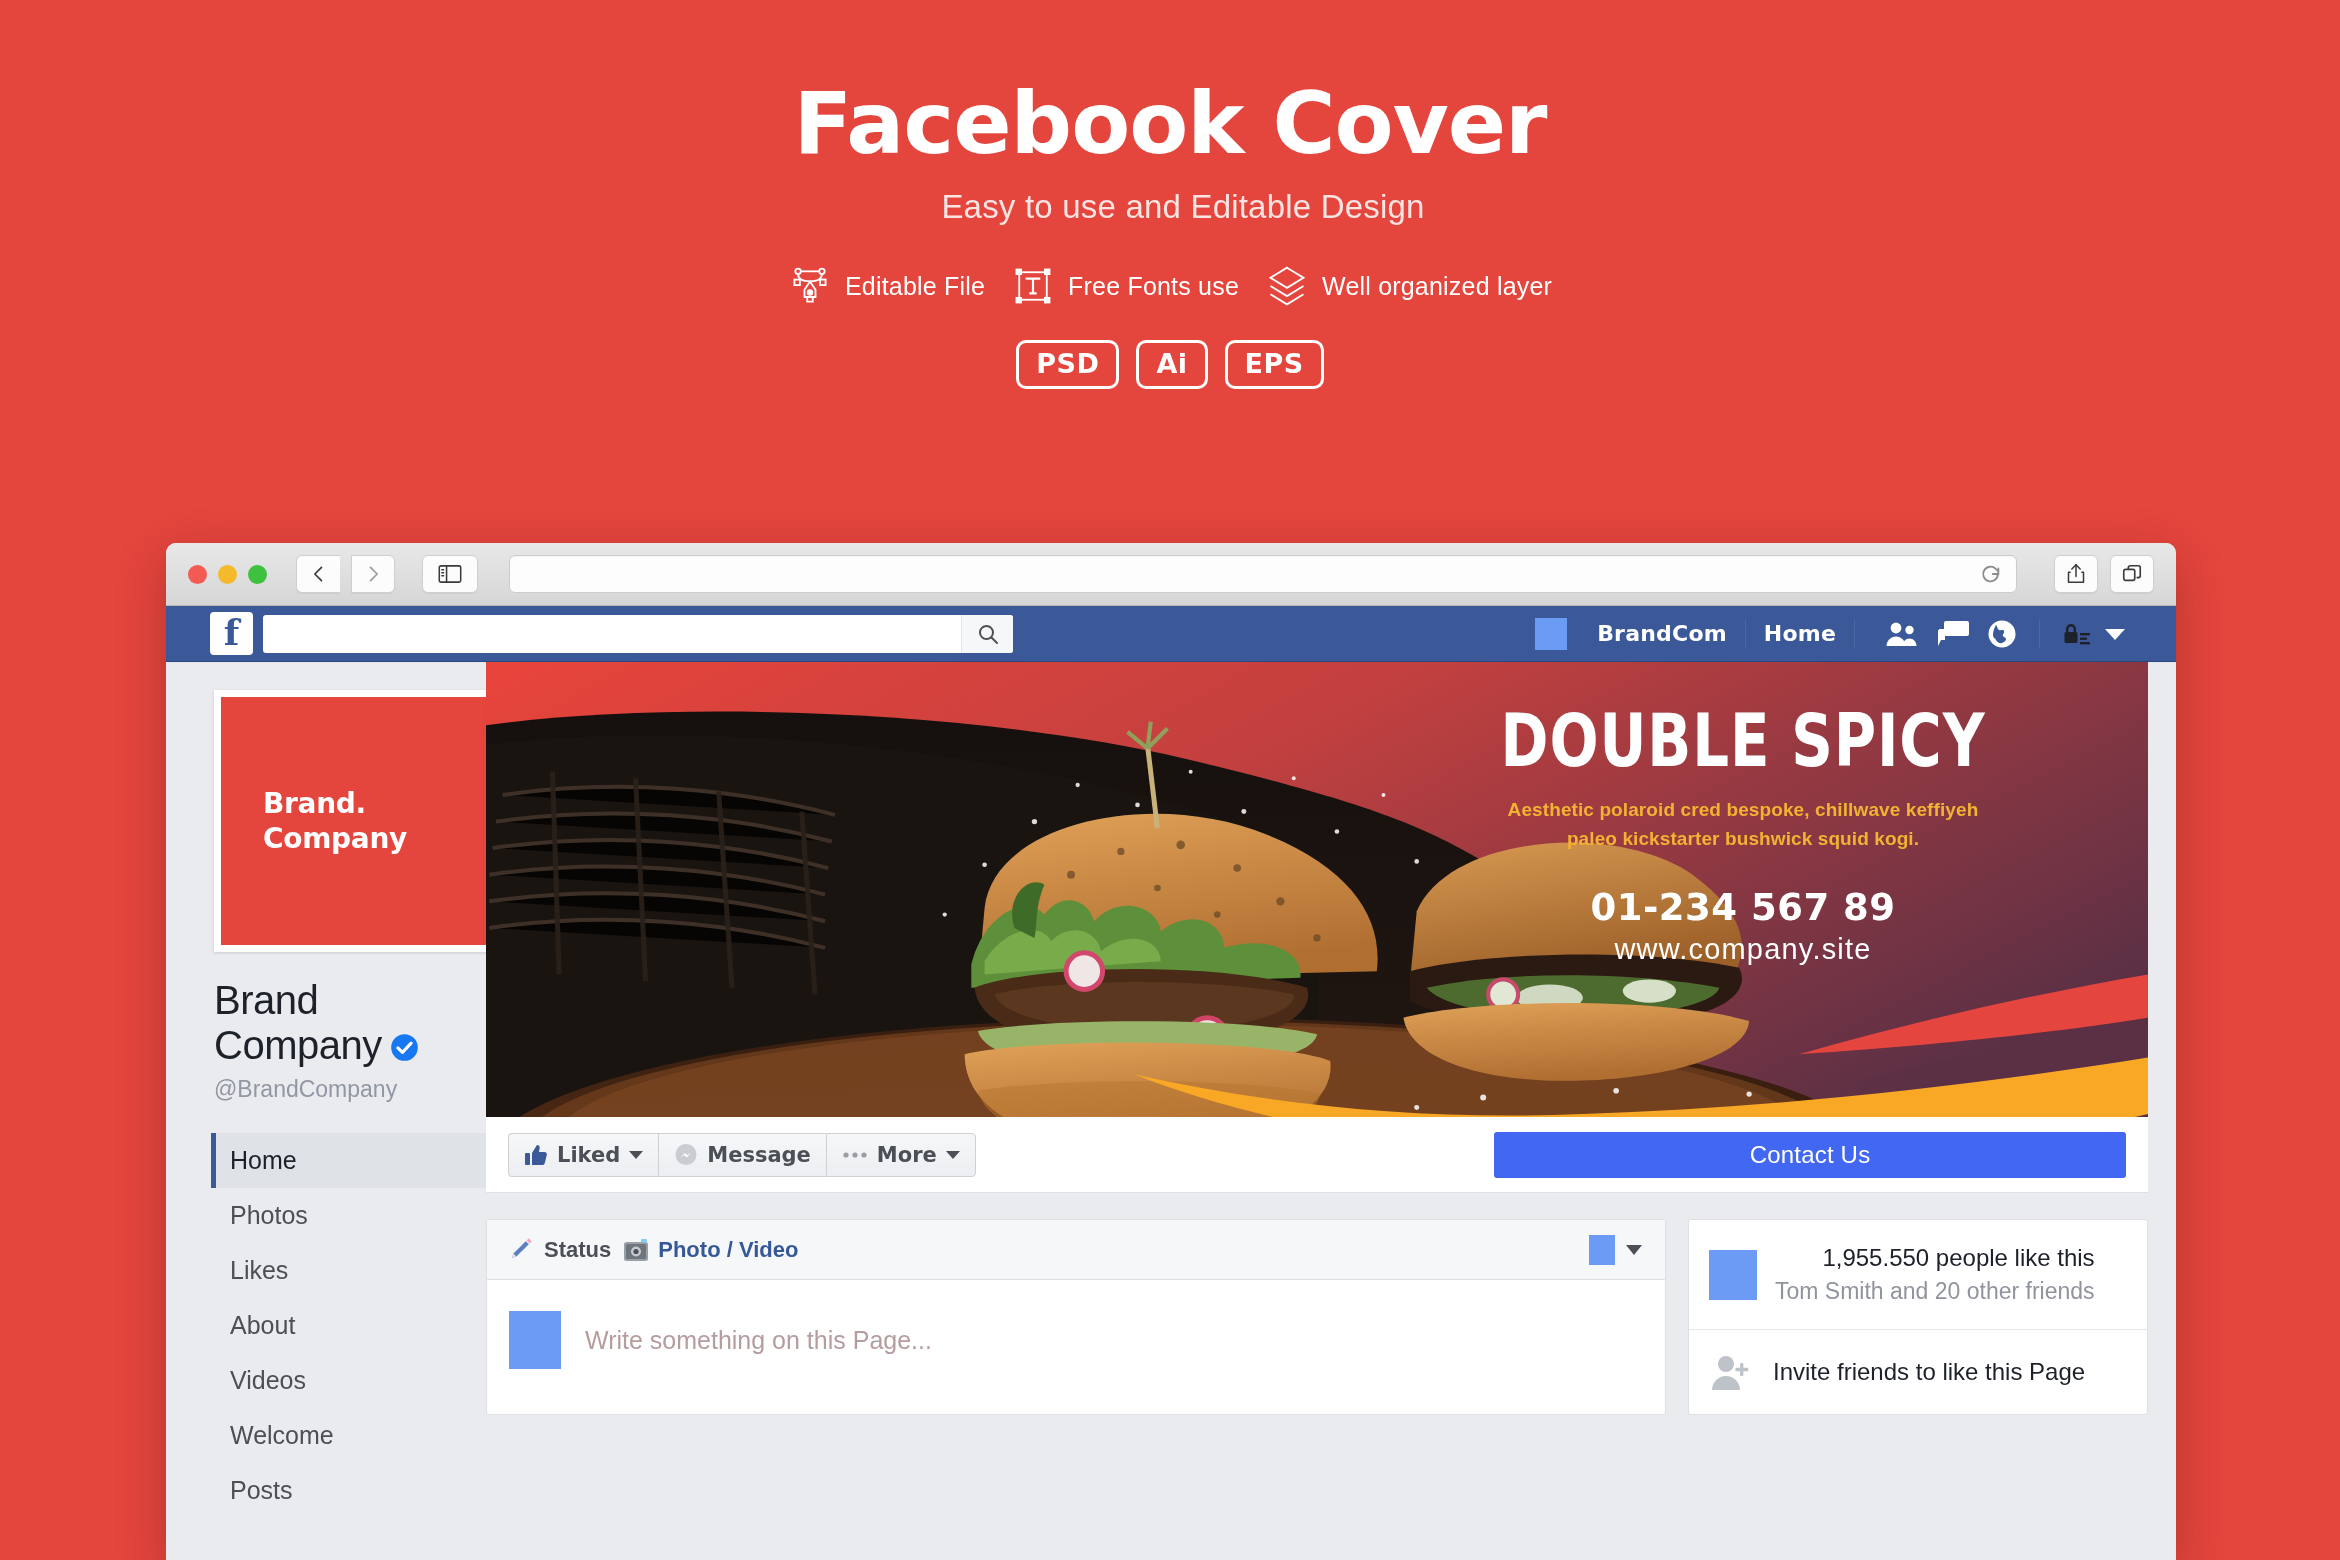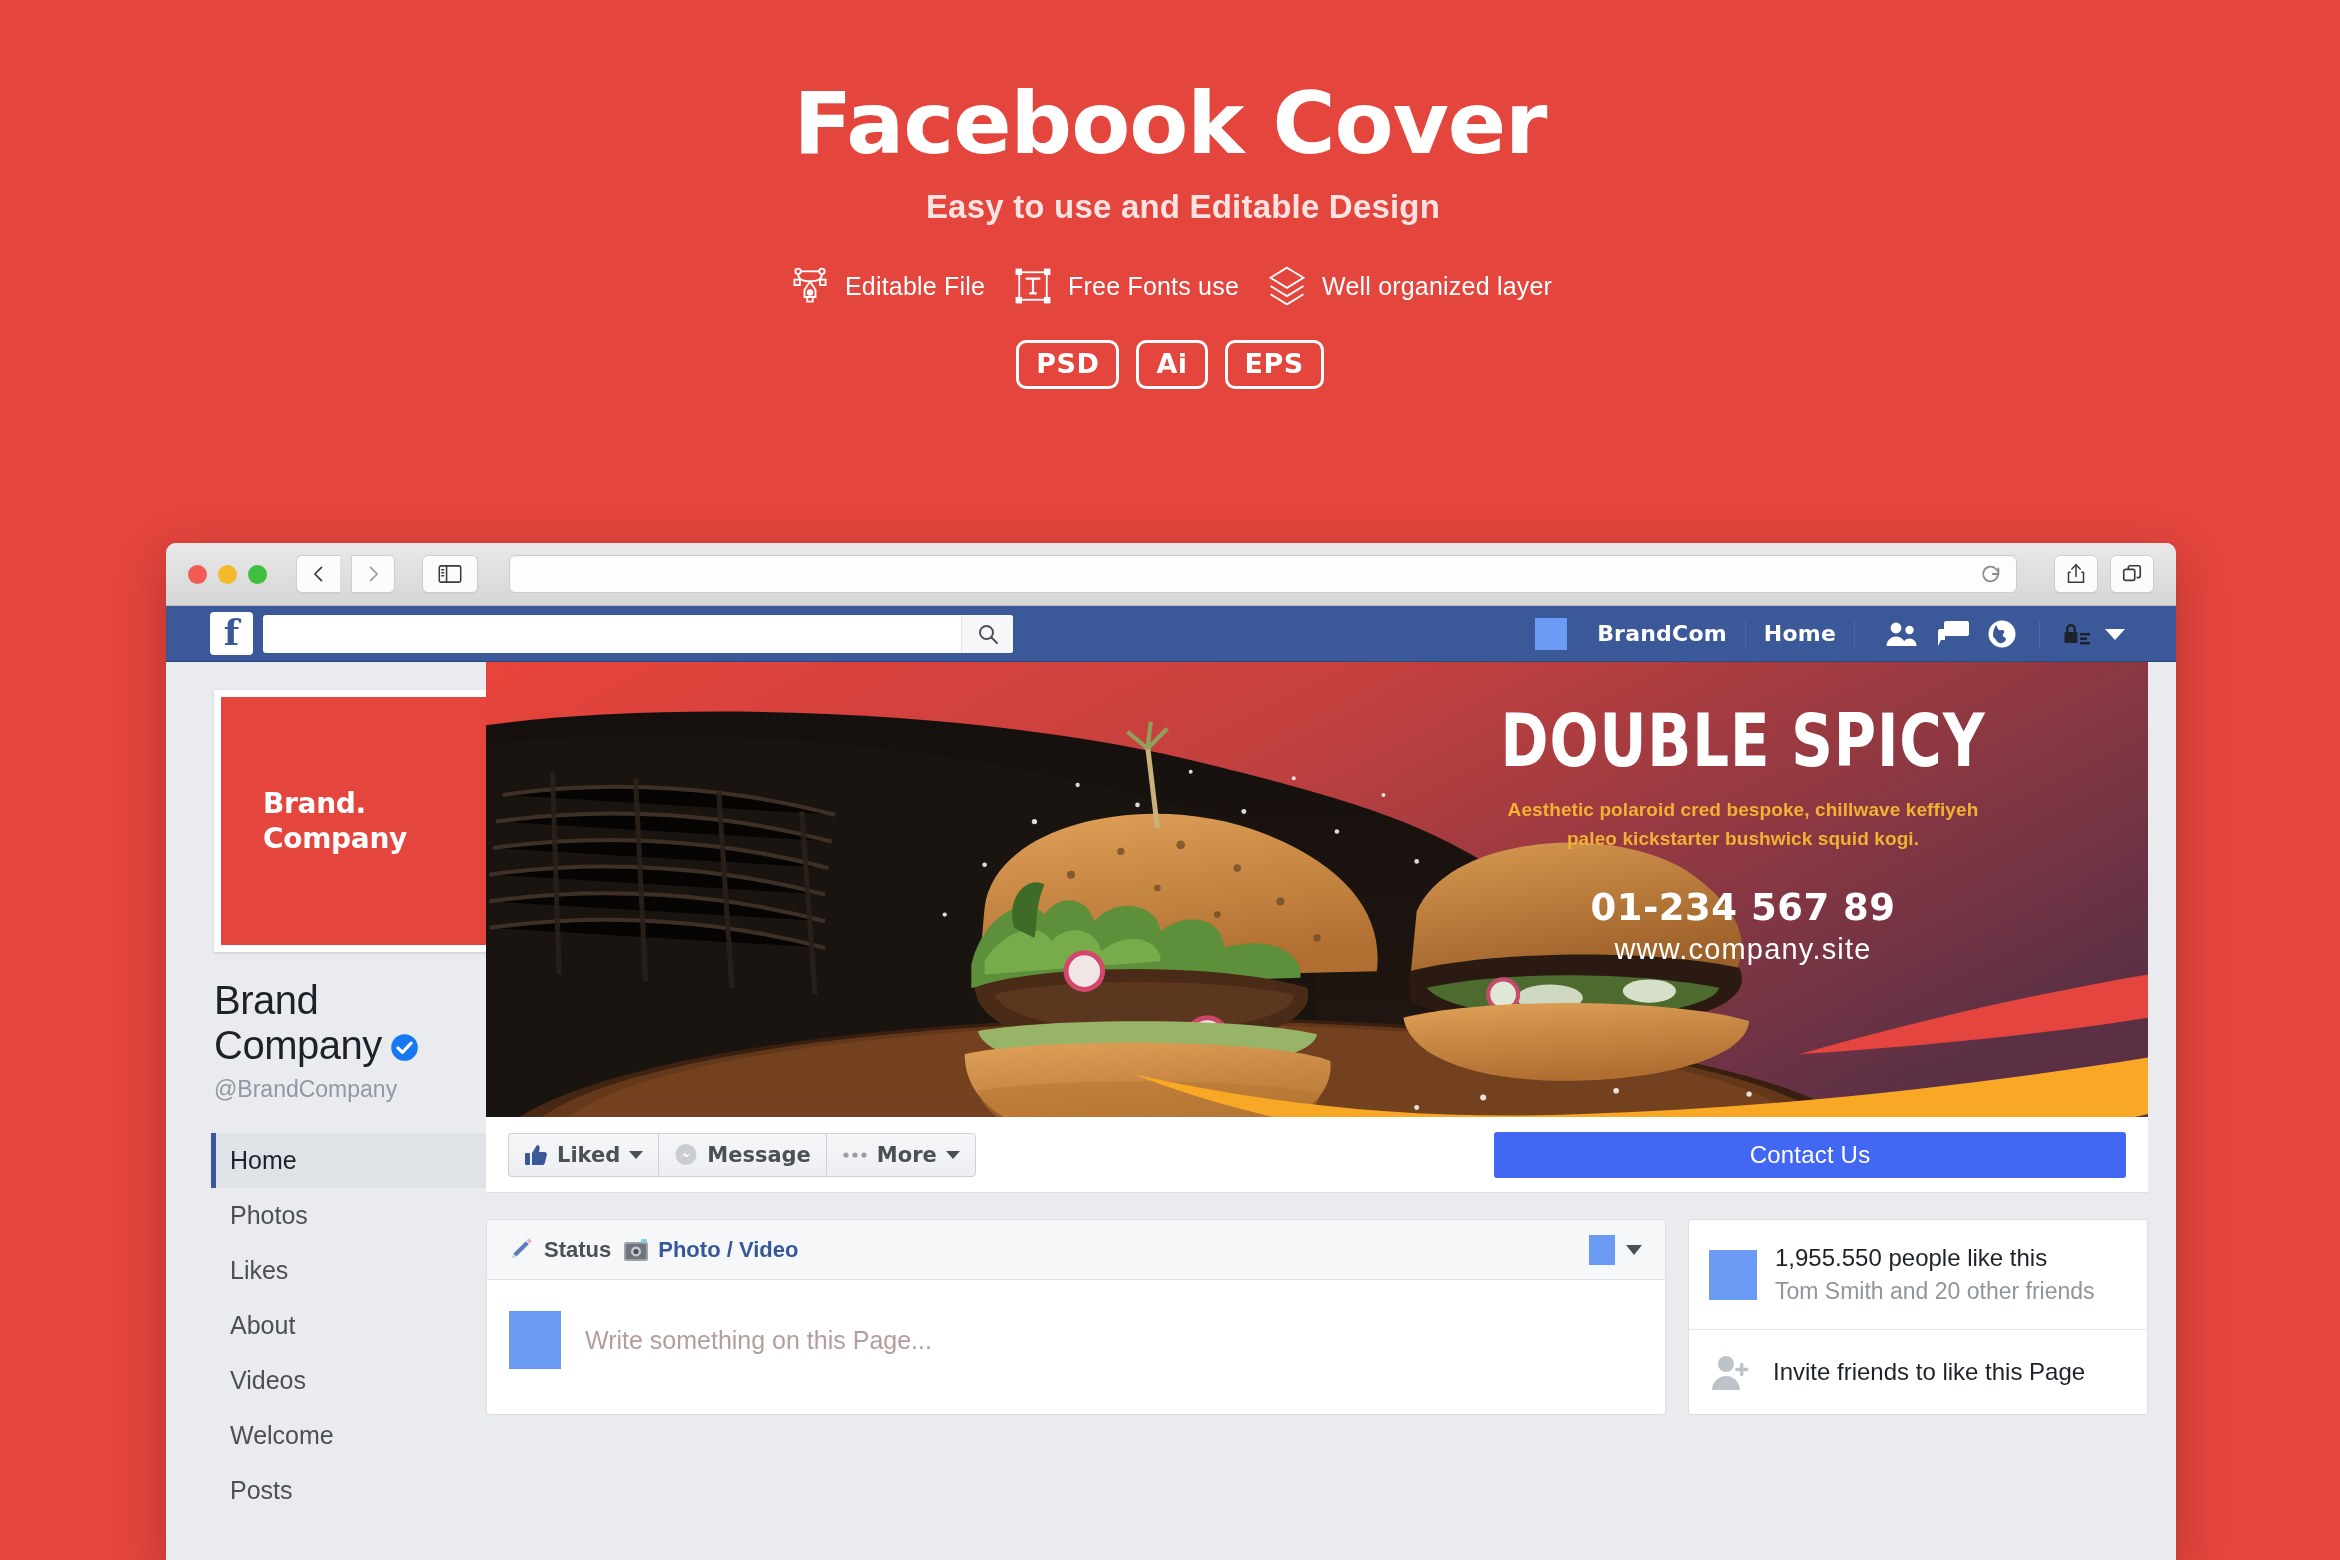--- a/index.html
+++ b/index.html
@@ -11,21 +11,21 @@
   body { background: #e4453d; position: relative; }
 
   
   .hero { width: 100%; text-align: center; padding-top: 78px; }
   .hero-title {
     font-size: 86px; font-weight: 700; color: #ffffff;
     letter-spacing: -1px; line-height: 1.05;
     font-family: "DejaVu Sans", sans-serif;
   }
   .hero-sub {
-    font-size: 33px; color: #fbe3e1; font-weight: 700;
+    font-size: 33px; color: #fbe3e1; font-weight: 400;
     margin-top: 20px; letter-spacing: 0.2px; padding-left: 26px;
   }
   .hero-features {
     margin-top: 38px; display: flex; justify-content: center;
     align-items: flex-end; gap: 26px;
   }
   .feature { display: flex; align-items: center; gap: 13px; }
   .feature-label { font-size: 25px; color: #ffffff; font-weight: 400; letter-spacing: .2px;}
   .feat-icon { width: 44px; height: 44px; display:block; }
 
@@ -213,21 +213,21 @@
   .chip-blue { width: 26px; height: 30px; background:#6c9bf5; }
   .composer-body { height: 120px; display:flex; align-items:center; padding: 0 22px; gap: 24px; }
   .avatar-sq { width: 52px; height: 58px; background: #6c9bf5; flex:none; }
   .composer-placeholder { font-size: 25px; color: #b59d9d; }
 
   .sidecards { width: 460px; flex:none; }
   .card { background:#fff; border:1px solid #dddfe2; border-radius:3px; }
   .card-row { display:flex; align-items:center; gap: 18px; padding: 22px 20px; }
   .card-div { height:1px; background:#e5e7ea; margin: 0; }
   .likes-sq { width: 48px; height: 50px; background:#6c9bf5; flex:none; }
-  .likes-main { font-size: 24px; color: #1d2129; line-height:1.35; }
+  .likes-main { font-size: 24px; color: #1d2129; line-height:1.35;text-align:right; }
   .likes-sub { font-size: 23px; color: #90949c; line-height:1.35; margin-top: 2px; }
   .invite-text { font-size: 24px; color: #1d2129; }
 </style>
 </head>
 <body>
 
 <div class="hero">
   <div class="hero-title">Facebook Cover</div>
   <div class="hero-sub">Easy to use and Editable Design</div>
 

